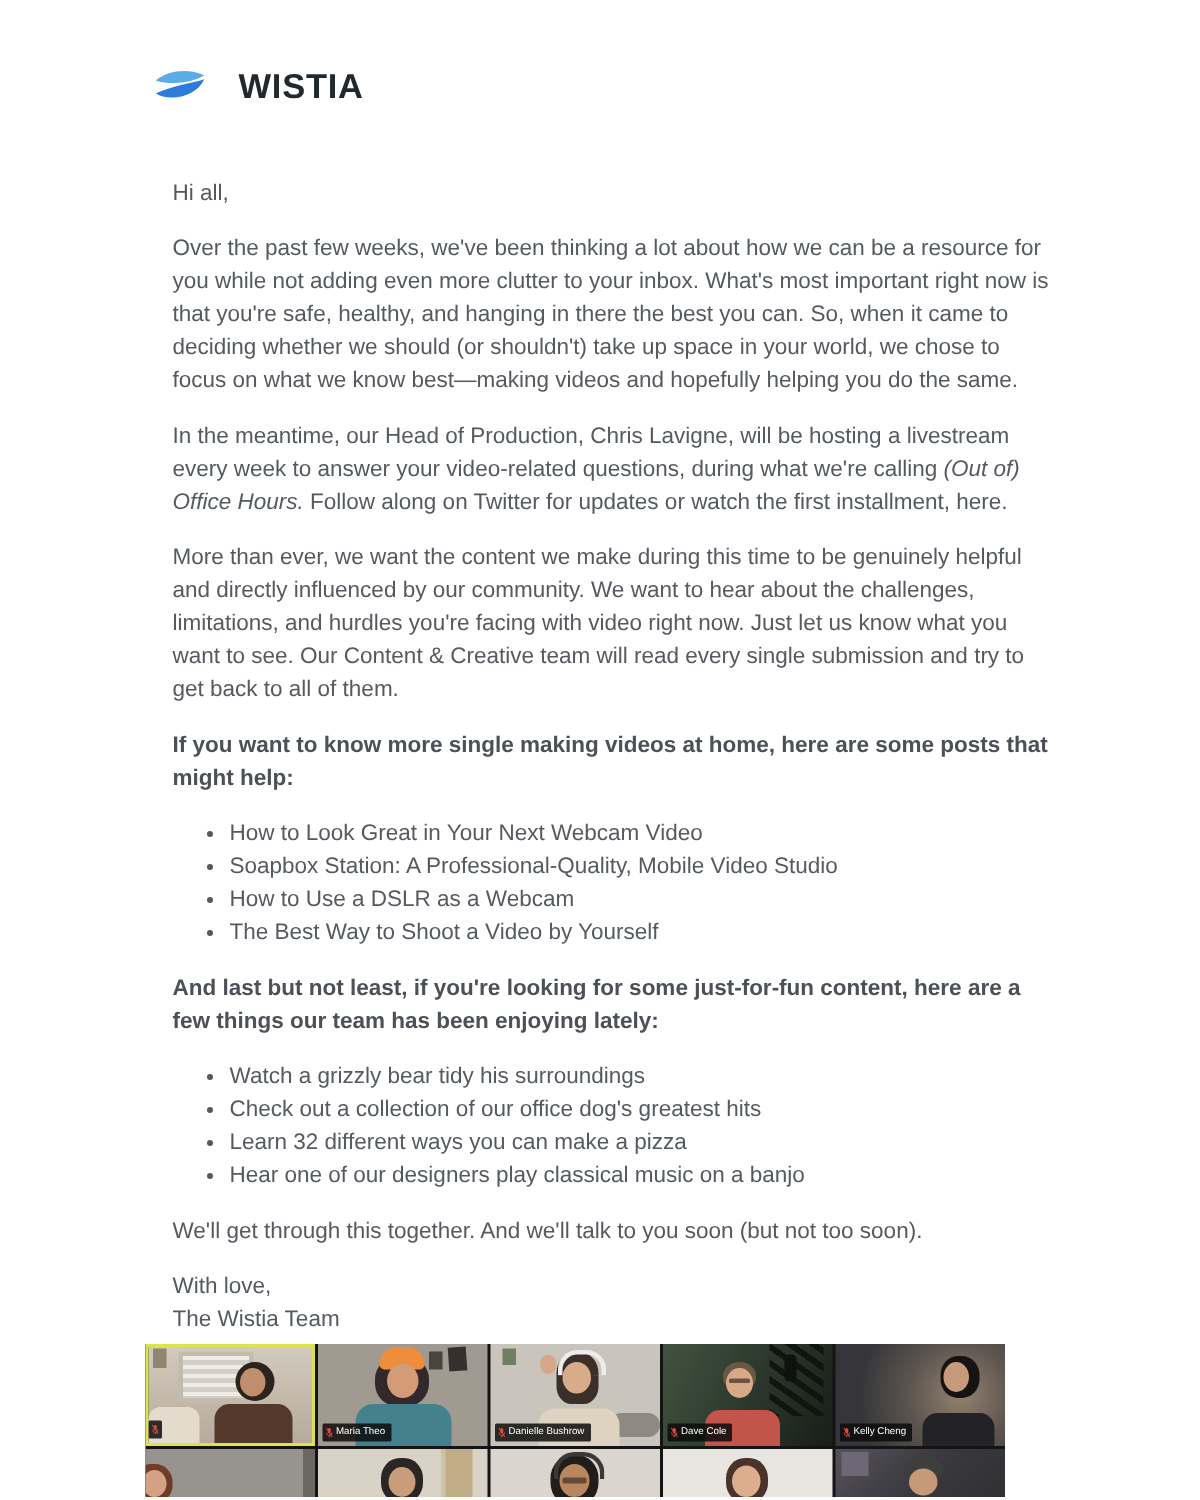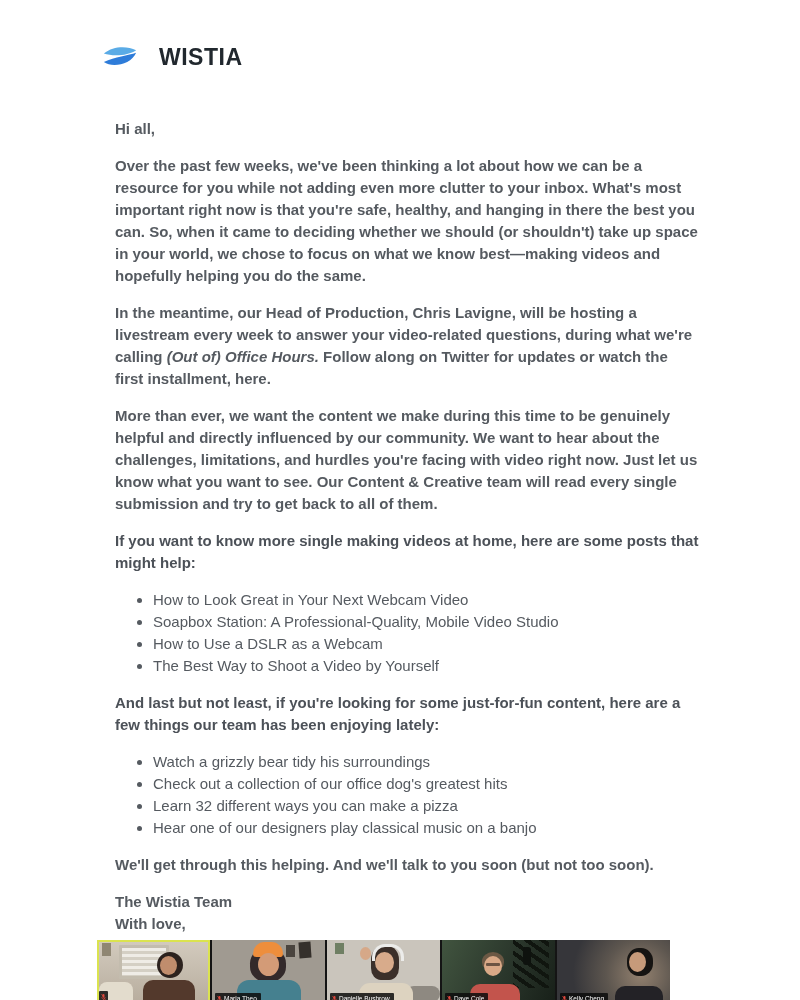--- a/index.html
+++ b/index.html
@@ -8,21 +8,21 @@
     background:#ffffff;
     font-family:"Liberation Sans","DejaVu Sans",sans-serif;
     color:#555a60;
   }
   .email{padding:44px 100px 0 115px;}
   
   .logo{display:flex;align-items:center;gap:22px;margin:0 0 48px -12px;cursor:pointer;}
   .logo svg{display:block;}
   .logo .word{font-size:23px;font-weight:700;letter-spacing:.5px;color:#21282e;line-height:1;}
   
-  p{margin:0 0 15px;font-size:15px;line-height:22px;font-weight:bold;}
+  p{margin:0 0 15px;font-size:15px;line-height:22px;}
   p.bold{font-weight:700;color:#4c5158;}
   em{font-style:italic;}
   .plainlink{cursor:pointer;}
   ul{margin:0 0 15px;padding-left:38px;}
   li{font-size:15px;line-height:22px;cursor:pointer;}
   .sig{margin-bottom:5px;}
   .sig span{display:block;}
   
   .grid{
     width:573px;height:102px;margin-left:-18px;overflow:hidden;
@@ -136,25 +136,25 @@
 
   <p class="bold">And last but not least, if you're looking for some just-for-fun content, here are a few things our team has been enjoying lately:</p>
 
   <ul>
     <li>Watch a grizzly bear tidy his surroundings</li>
     <li>Check out a collection of our office dog's greatest hits</li>
     <li>Learn 32 different ways you can make a pizza</li>
     <li>Hear one of our designers play classical music on a banjo</li>
   </ul>
 
-  <p>We'll get through this helping. And we'll talk to you soon (but not too soon).</p>
+  <p>We'll get through this together. And we'll talk to you soon (but not too soon).</p>
 
   <p class="sig">
+    <span>With love,</span>
     <span>The Wistia Team</span>
-    <span>With love,</span>
   </p>
 
   <div class="grid">
     <div class="row">
 
       <div class="tile t1 active">
         <i class="window"></i>
         <i class="frame"></i>
         <i class="couch"></i>
         <i class="hair"></i>

